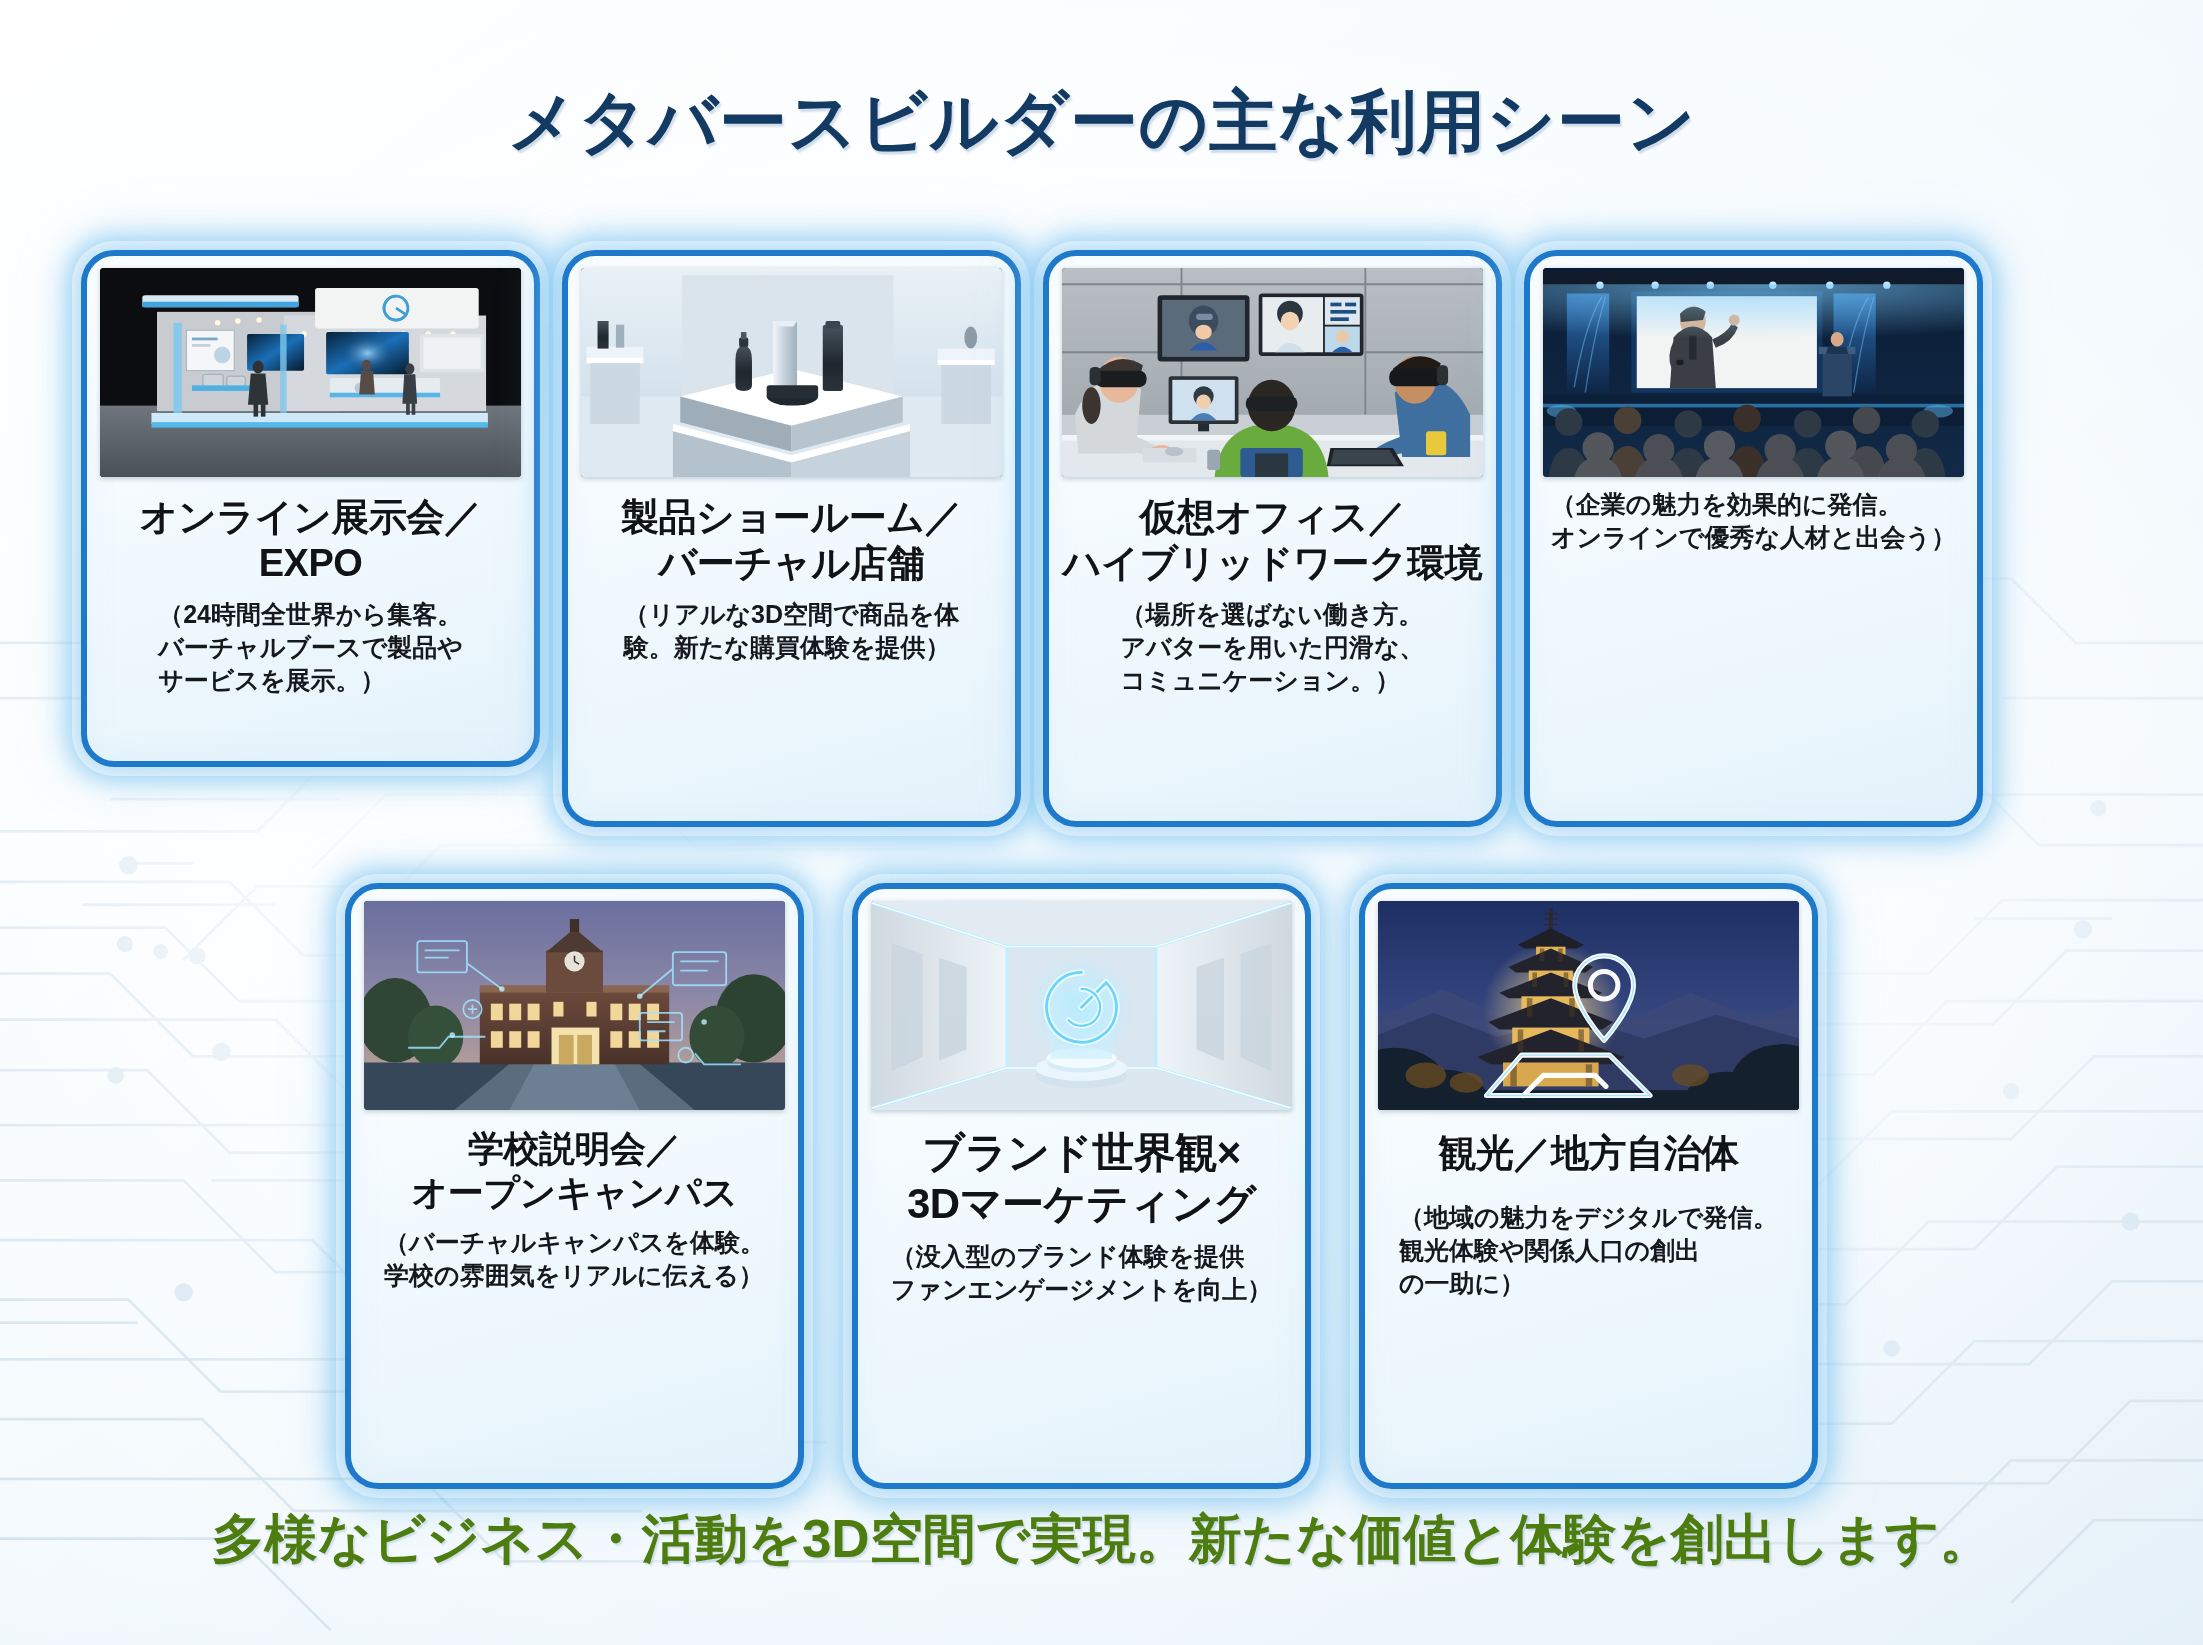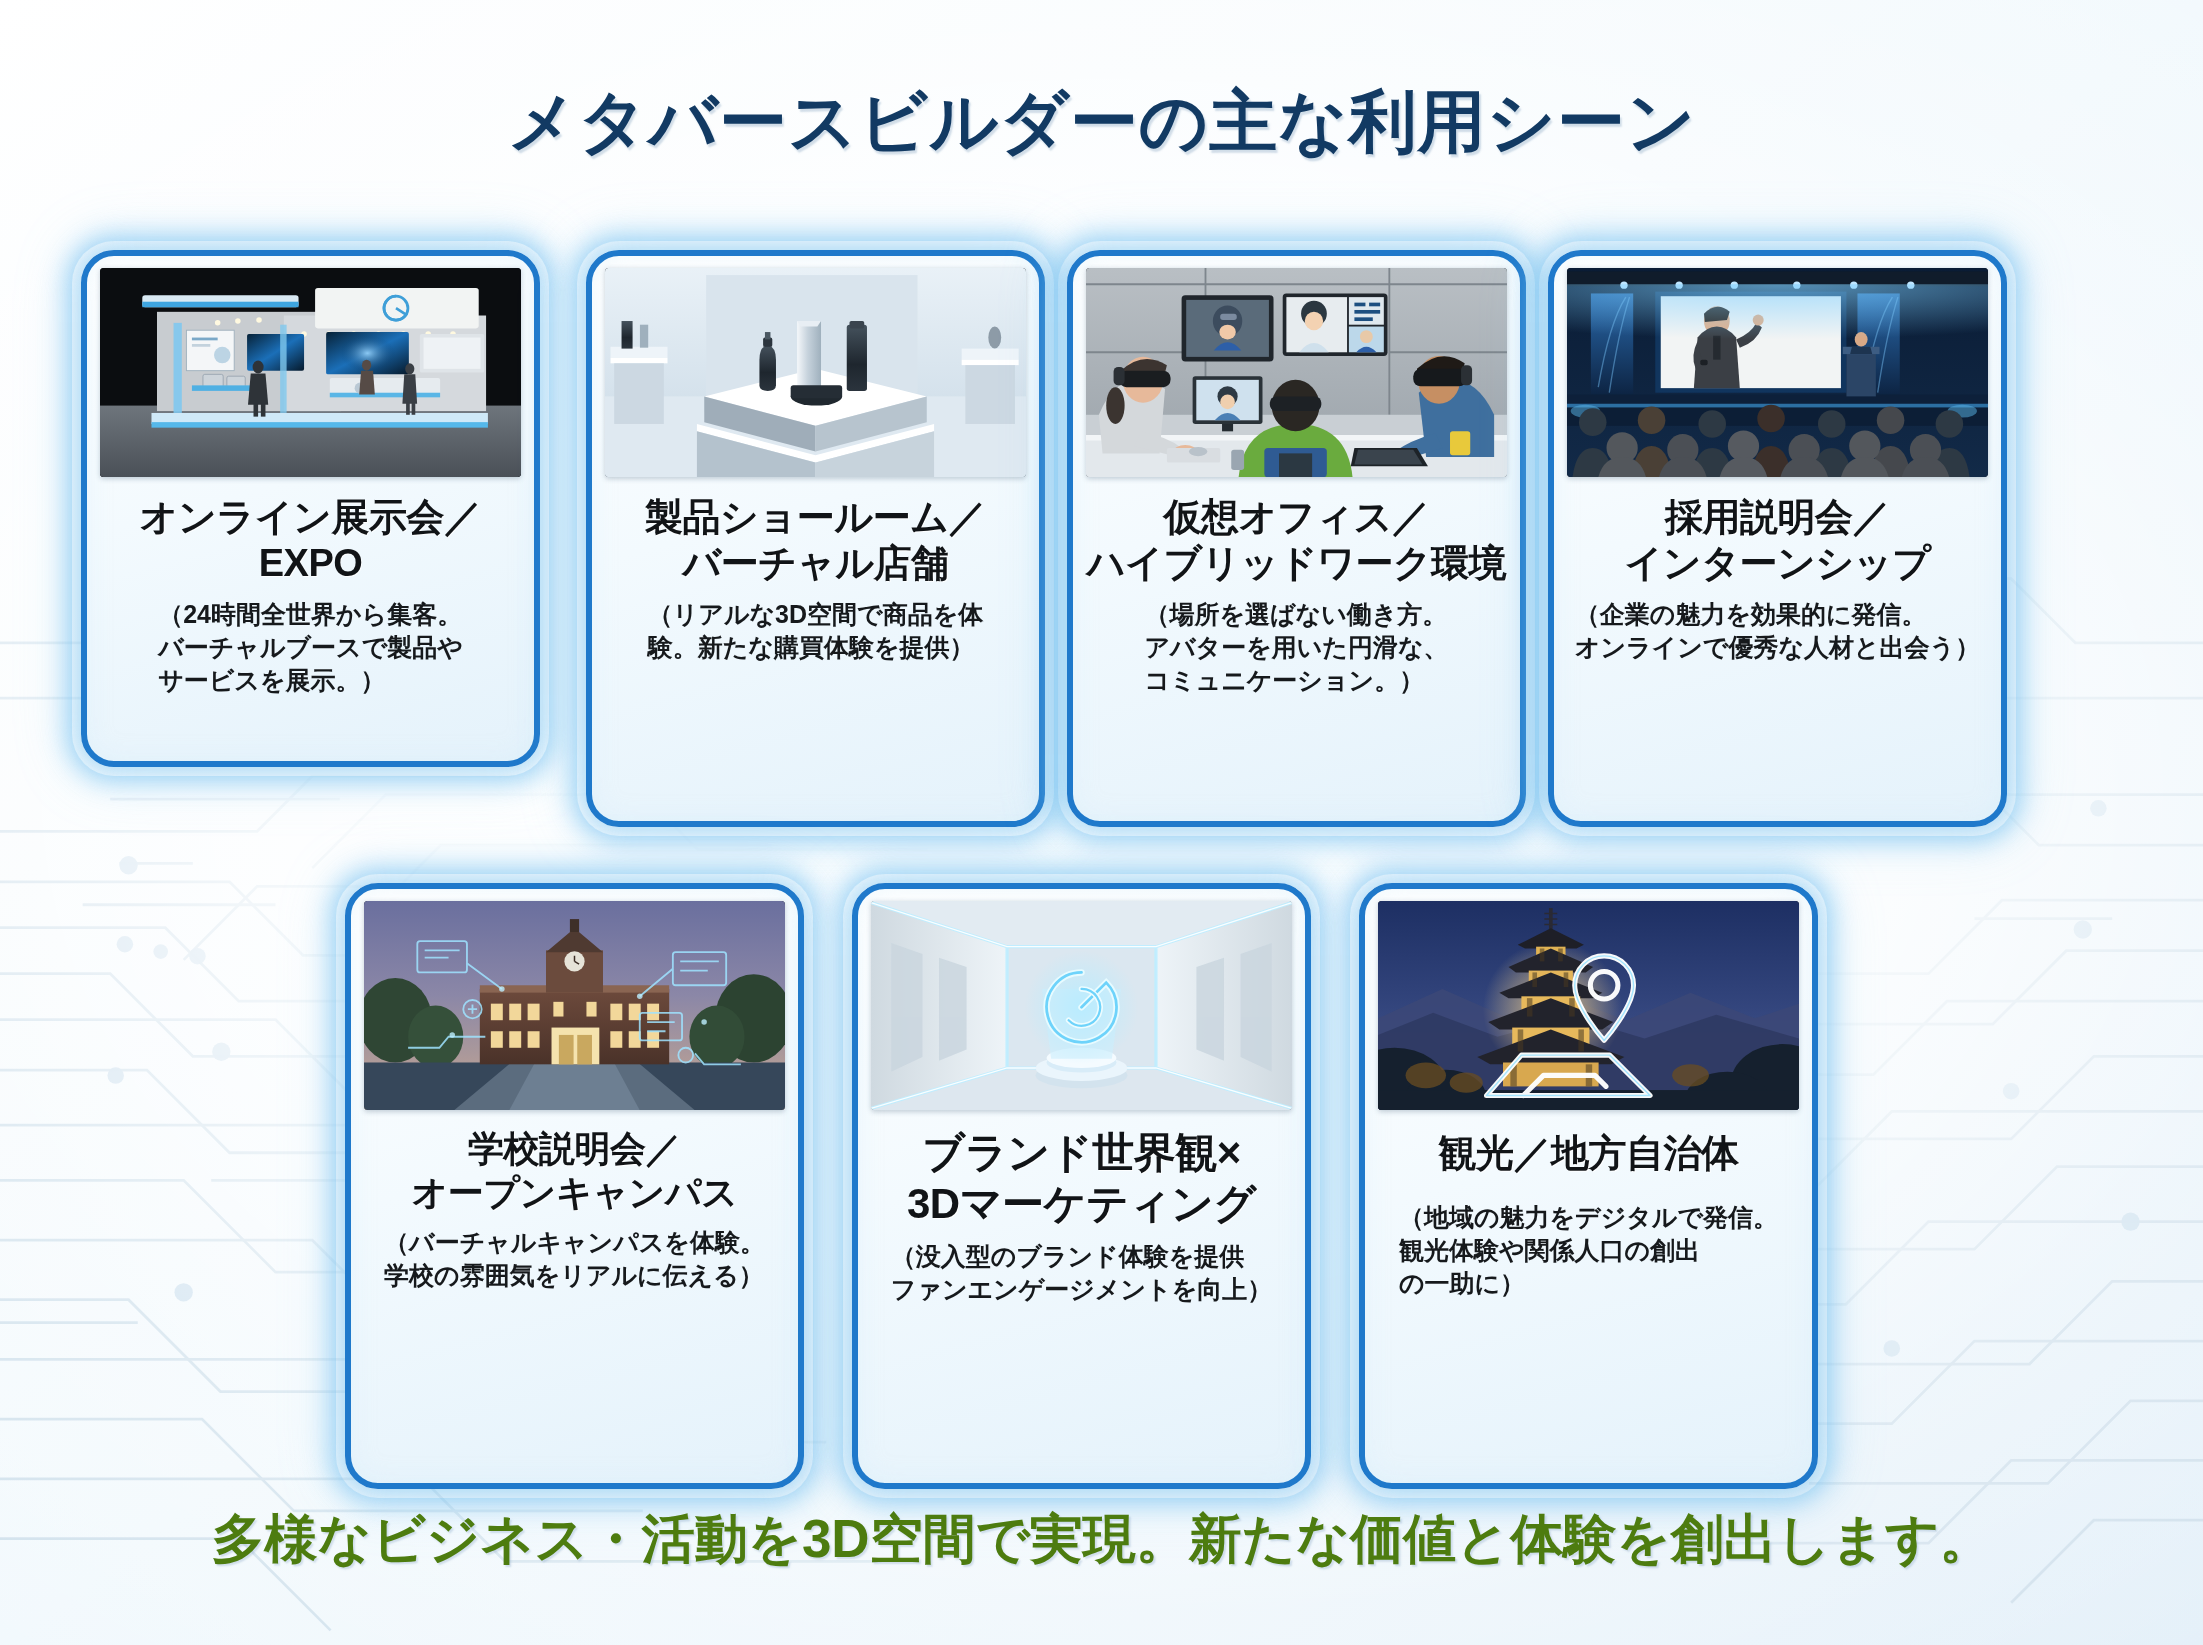--- a/index.html
+++ b/index.html
@@ -134,21 +134,21 @@
     font-weight: 600;
     line-height: 1.32;
     color: #16191c;
     text-align: left;
     white-space: pre-line;
     align-self: center;
   }
 
   
   .c1 { height: 517px; }
-  .c2 { height: 577px; margin-left: 24px; }
+  .c2 { height: 577px; }
   .c3 { height: 577px; }
   .c4 { height: 577px; }
   .c5 { height: 606px; }
   .c6 { height: 606px; }
   .c7 { height: 606px; }
 
   .c1 .card-title { font-size: 38px; }
   .c5 .card-title { font-size: 36px; }
   .c6 .card-title { font-size: 42px; }
   .c7 .card-title { font-size: 38px; margin-top: 20px; }
@@ -626,22 +626,20 @@
                 <ellipse cx="324" cy="194" rx="17" ry="17"></ellipse>
                 <path d="M298 228 q6 -22 26 -22 q20 0 26 22 z"></path>
               </g>
             <g fill="#4b4f55">
                 <ellipse cx="390" cy="198" rx="17" ry="17"></ellipse>
                 <path d="M364 228 q6 -22 26 -22 q20 0 26 22 z"></path>
               </g>
           </g>
         </svg>
       </div>
-      <div class="card-title">採用説明会／
-インターンシップ</div>
       <div class="card-desc">（企業の魅力を効果的に発信。
 オンラインで優秀な人材と出会う）</div>
     </div>
   </div>
 
   <div class="row row-2">
 
     <div class="card c5 card-row2">
       <div class="thumb">
         <svg viewBox="0 0 458 228" preserveAspectRatio="xMidYMid slice" aria-hidden="true">

